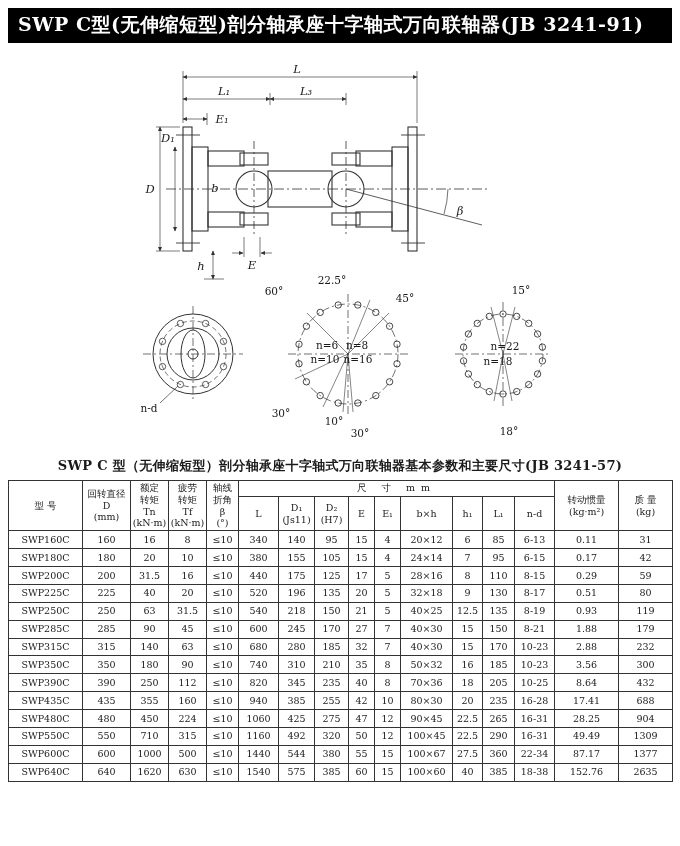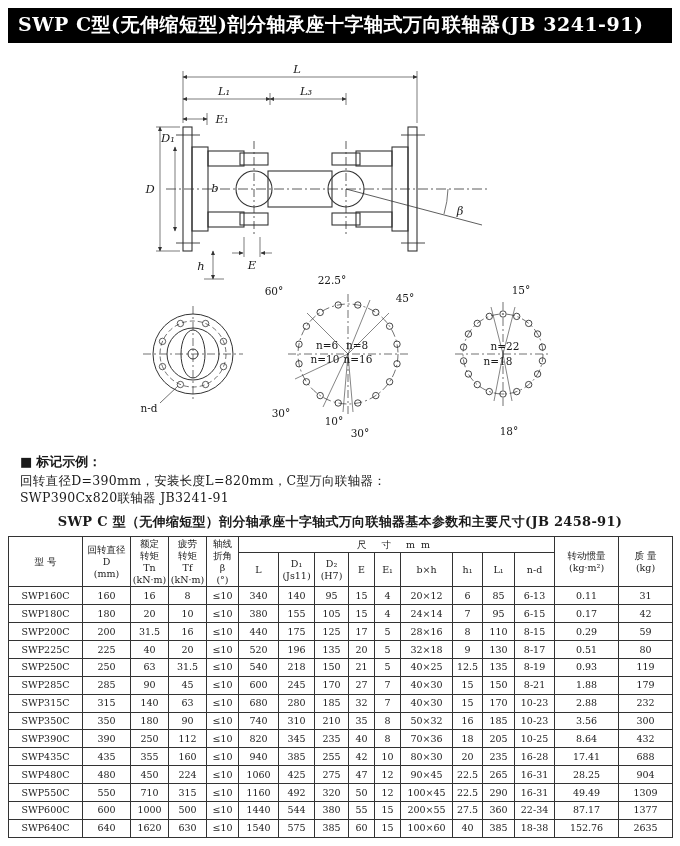--- a/index.html
+++ b/index.html
@@ -224,29 +224,22 @@
         <text x="317" y="322" class="dwg-label">n=10</text>
         <text x="350" y="322" class="dwg-label">n=16</text>
         <text x="513" y="253" class="dwg-label">15°</text>
         <text x="497" y="309" class="dwg-label">n=22</text>
         <text x="490" y="324" class="dwg-label">n=18</text>
         <text x="501" y="394" class="dwg-label">18°</text>
       </g>
     </svg>
   </div>
 
-  <div class="marking">
-    <div class="mark-head">
-      <span class="bullet">■</span><span>标记示例：</span>
-    </div>
-    <div class="mark-line">回转直径D=390mm，安装长度L=820mm，C型万向联轴器：</div>
-    <div class="mark-line">SWP390Cx820联轴器 JB3241-91</div>
-  </div>
-
-  <div class="table-title">SWP C 型（无伸缩短型）剖分轴承座十字轴式万向联轴器基本参数和主要尺寸(JB 2458-91)</div>
+
+  <div class="table-title">SWP C 型（无伸缩短型）剖分轴承座十字轴式万向联轴器基本参数和主要尺寸(JB 3241-57)</div>
 
   <table class="spec-table">
     <colgroup>
       <col style="width:74px">
         <col style="width:48px">
         <col style="width:38px">
         <col style="width:38px">
       <col style="width:32px">
         <col style="width:40px">
         <col style="width:36px">
@@ -519,21 +512,21 @@
           <td>SWP600C</td>
           <td>600</td>
           <td>1000</td>
           <td>500</td>
           <td>≤10</td>
           <td>1440</td>
           <td>544</td>
           <td>380</td>
           <td>55</td>
           <td>15</td>
-          <td>200×55</td>
+          <td>100×67</td>
           <td>27.5</td>
           <td>360</td>
           <td>22-34</td>
           <td>87.17</td>
           <td>1377</td>
         </tr>
         <tr>
           <td>SWP640C</td>
           <td>640</td>
           <td>1620</td>

